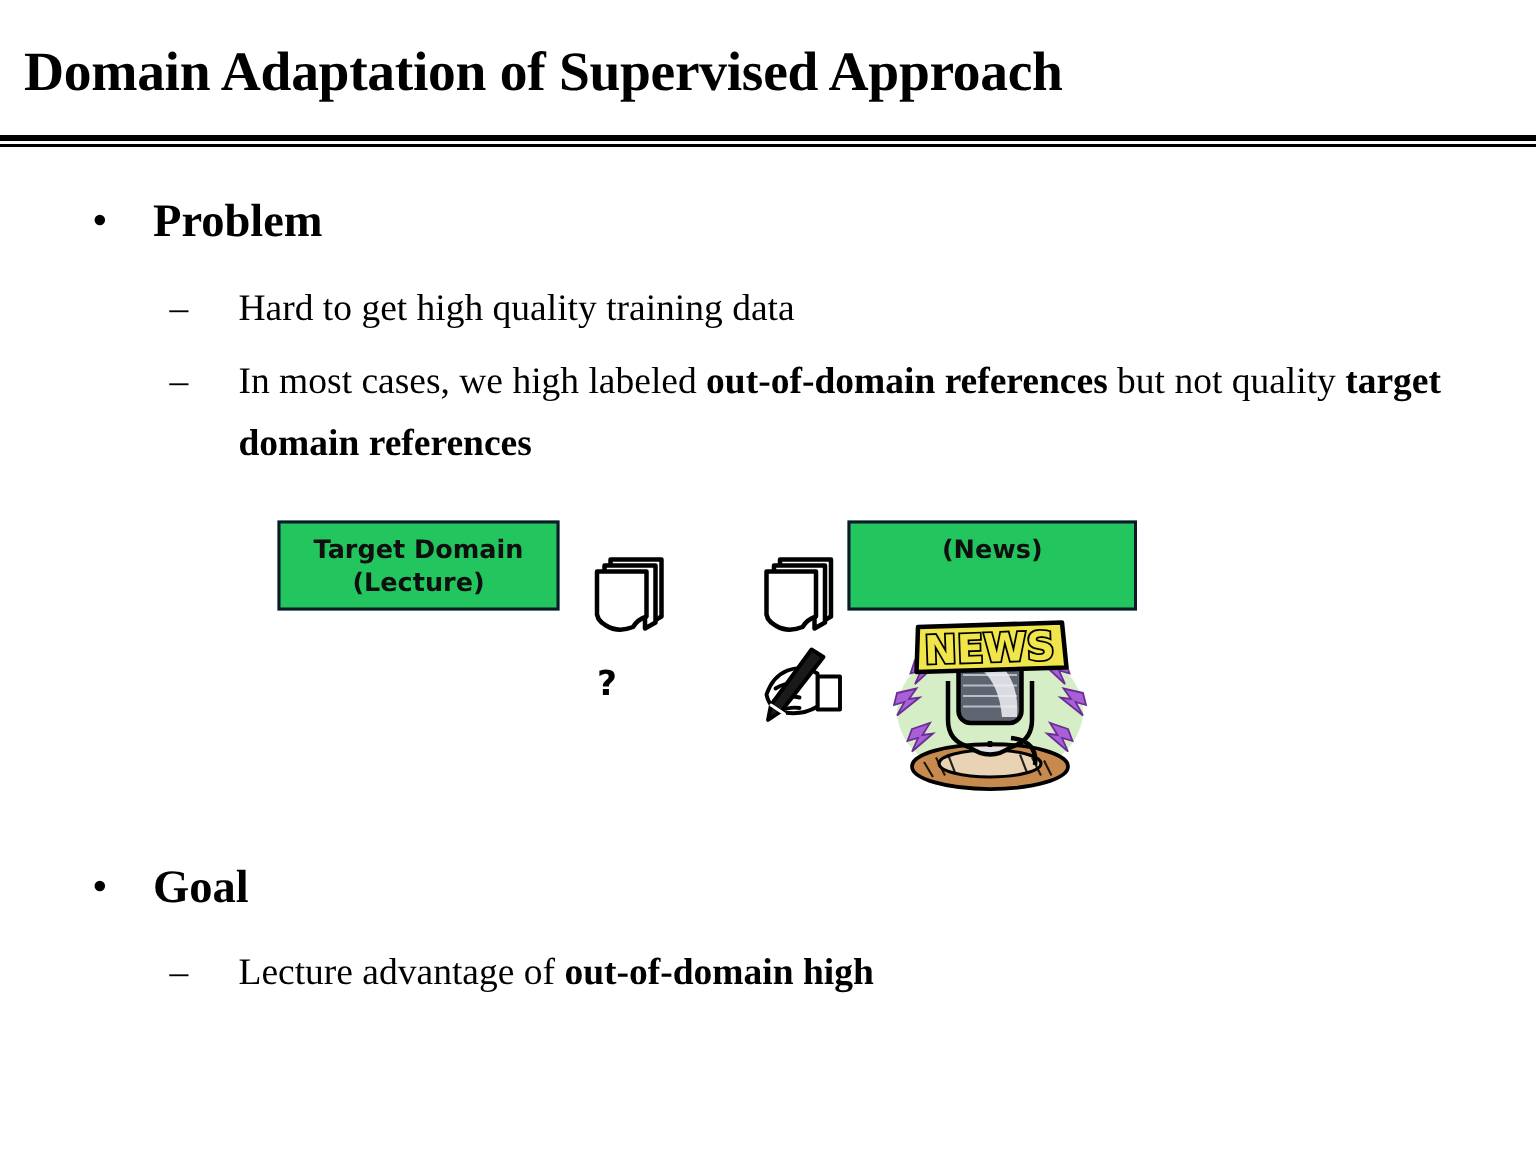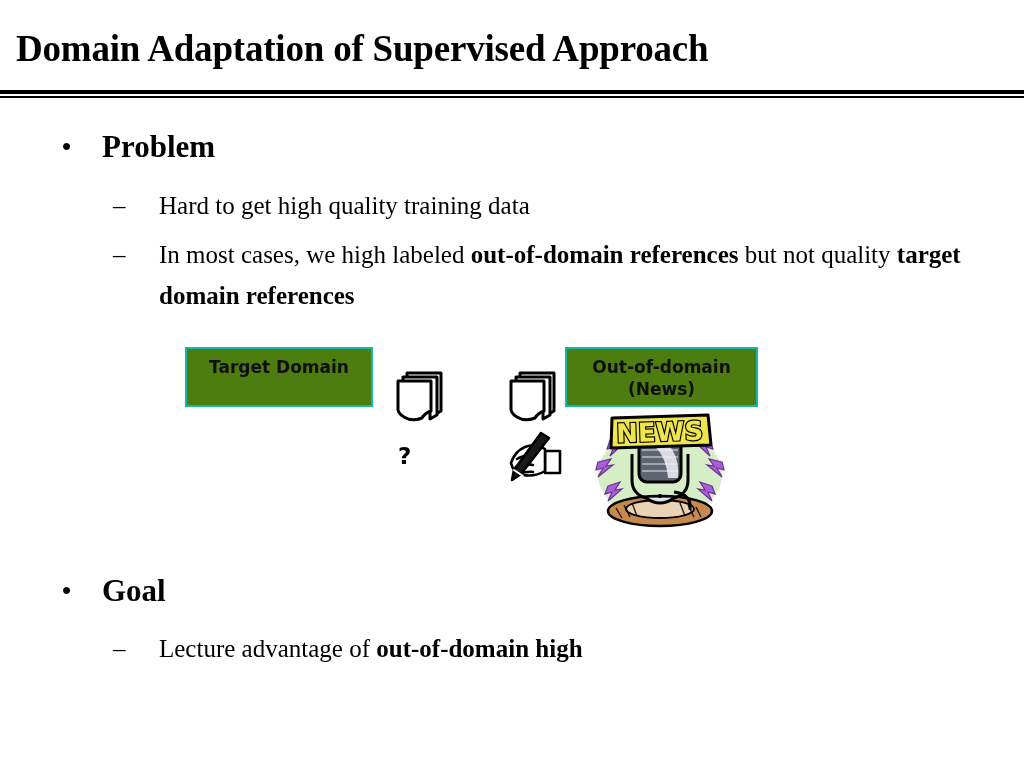--- a/index.html
+++ b/index.html
@@ -102,22 +102,22 @@
     position: absolute;
     left: 0;
     top: 0;
     width: 1024px;
     height: 768px;
     pointer-events: none;
   }
   .label-box {
     position: absolute;
     box-sizing: border-box;
-    border: 2px solid #14b8a6;
-    background: #4d7c0f;
+    border: 2px solid #0f172a;
+    background: #22c55e;
     font-family: "DejaVu Sans", "Liberation Sans", sans-serif;
     font-weight: bold;
     font-size: 17px;
     line-height: 22px;
     text-align: center;
     color: #0f0f0f;
     padding-top: 7px;
     pointer-events: auto;
   }
 
@@ -157,24 +157,24 @@
 
 <div class="bullet-l2" style="left:113px; top:234px;">
   <span class="dash">–</span>
   <span class="l2-text" id="problem-item-2"><span>In most cases, we high labeled </span><b>out-of-domain references</b><span> but not quality </span><b>target domain references</b></span>
 </div>
 
 <div id="diagram">
 
   <div class="label-box" style="left:185px; top:347px; width:188px; height:60px;">
     <div>Target Domain</div>
+    <div>(Lecture)</div>
   </div>
 
   <div class="label-box" style="left:565px; top:347px; width:193px; height:60px;">
-    <div>Out-of-domain</div>
     <div>(News)</div>
   </div>
 
 
   <div class="doc-stack" style="left:393px; top:368px; width:54px; height:58px;">
     <svg width="54" height="58" viewBox="0 0 54 58" xmlns="http://www.w3.org/2000/svg">
       <g fill="#ffffff" stroke="#000000" stroke-width="3" stroke-linejoin="round">
         <path d="M14 5 l34 0 l0 38 l-7 4 l0 -36 l-27 0 z"></path>
         <path d="M10 9 l34 0 l0 38 l-7 4 l0 -36 l-27 0 z"></path>
         <path d="M5 13 l33 0 l0 30 q-6 2 -9 7 q-10 4 -18 -1 q-7 -4 -6 -10 z"></path>

